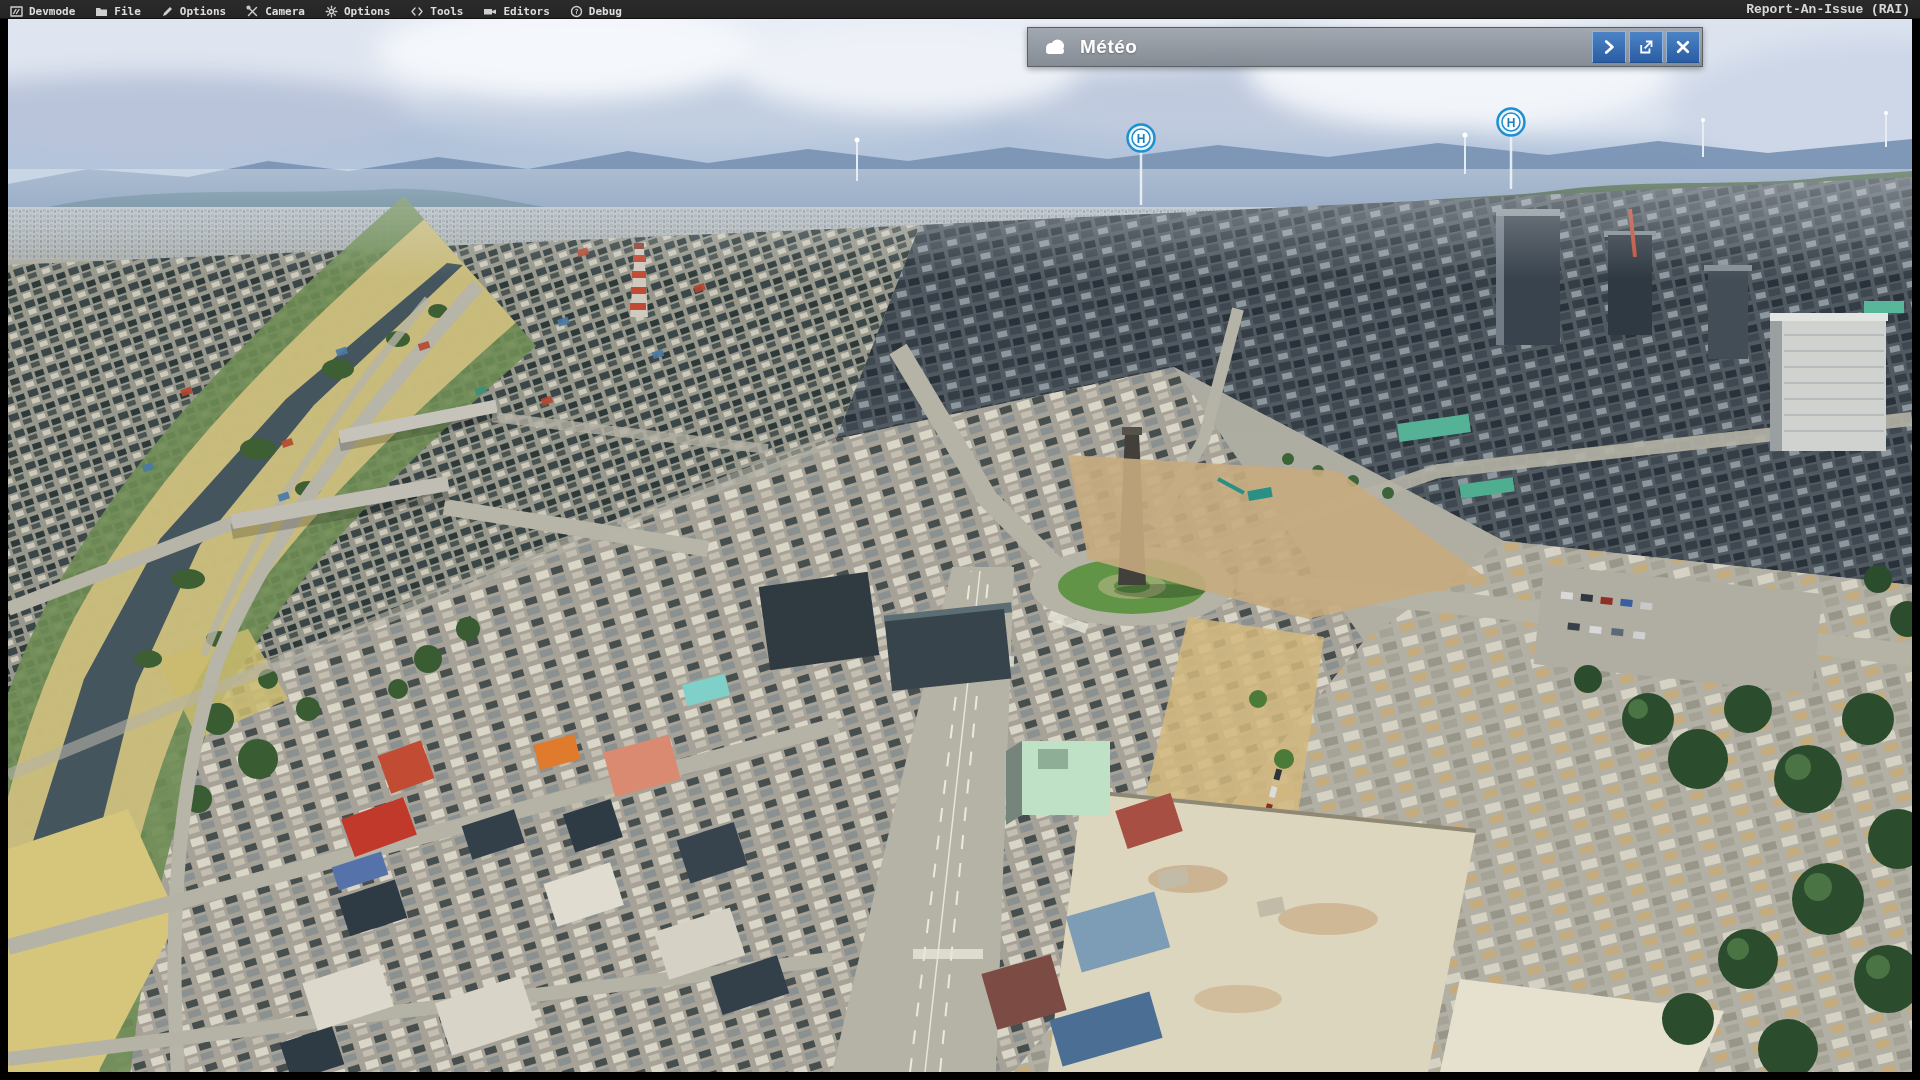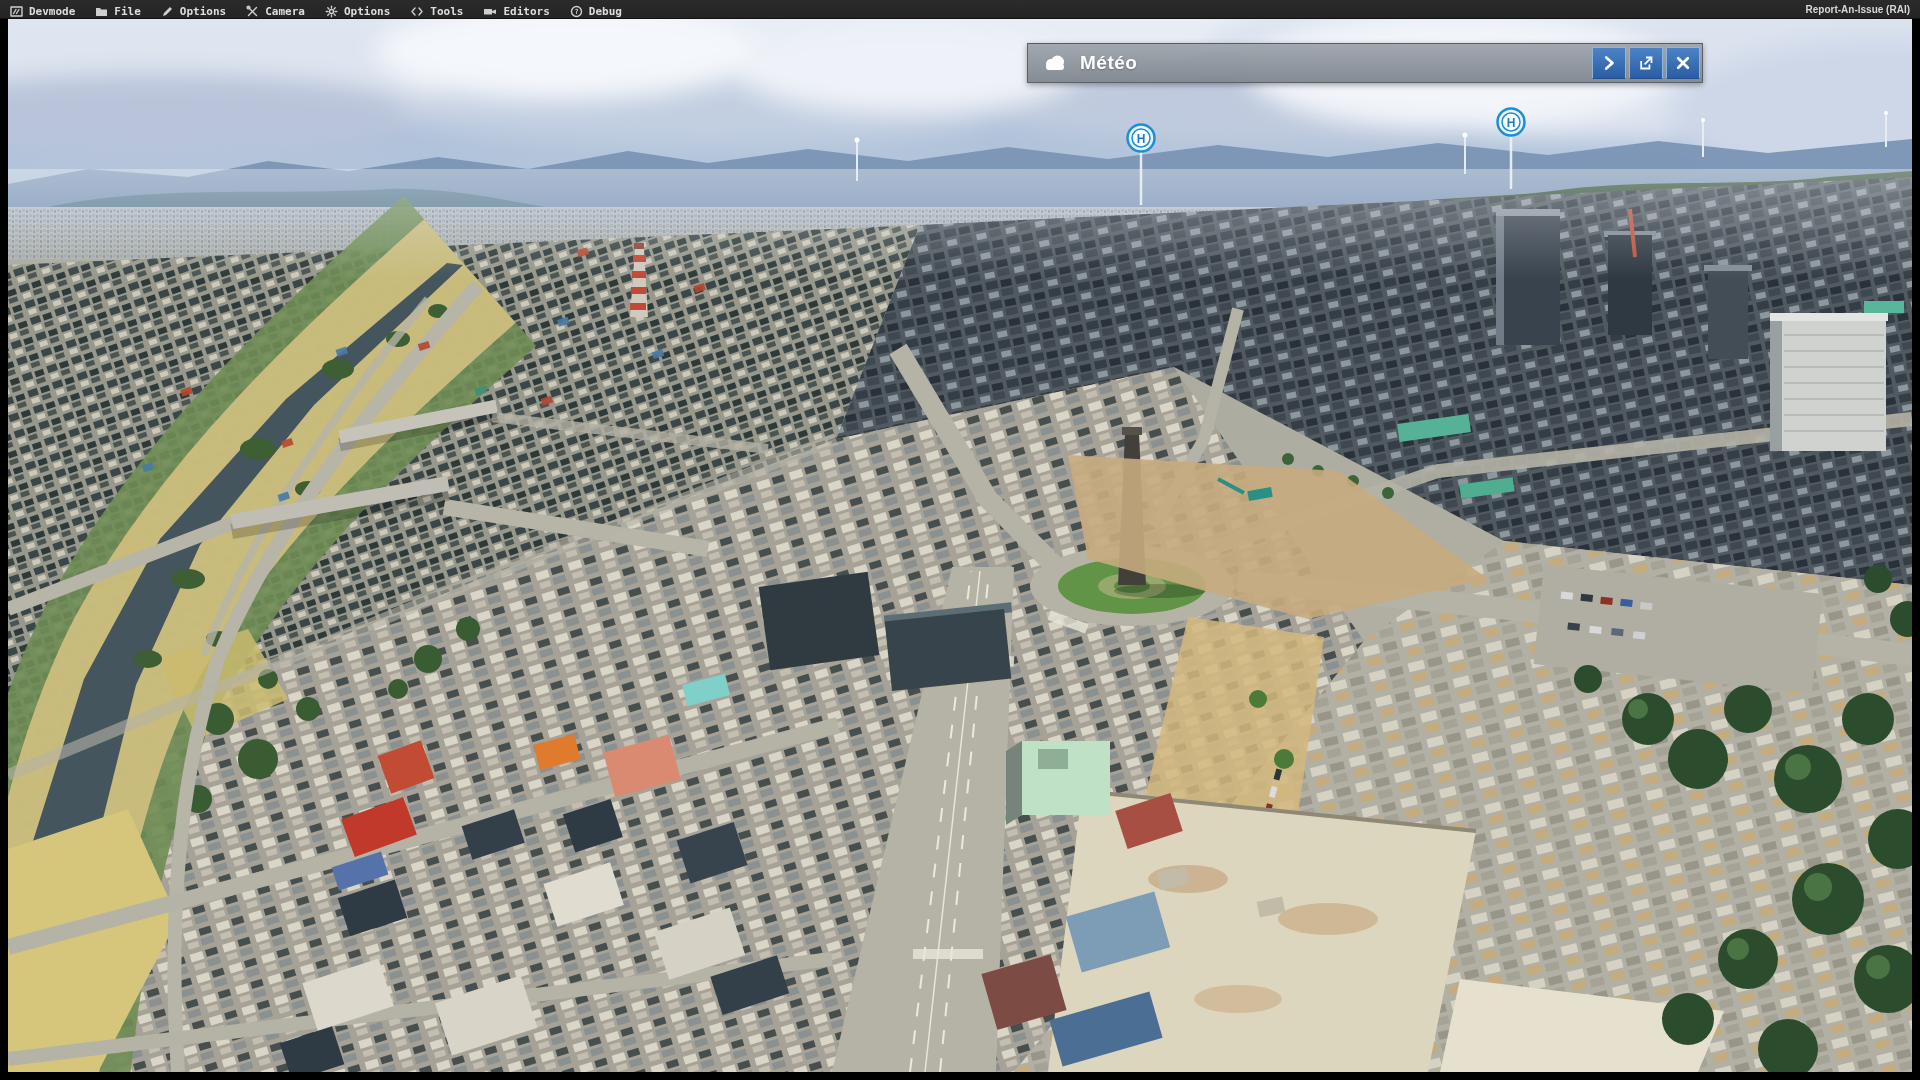--- a/index.html
+++ b/index.html
@@ -16,33 +16,33 @@
     display:flex;align-items:center;z-index:50;
   }
   .menu-item{
     display:flex;align-items:flex-end;gap:6px;padding:0 10px;height:100%;
     color:#dedede;font-family:"DejaVu Sans Mono",monospace;
     font-size:11px;font-weight:bold;cursor:default;white-space:nowrap;
   }
   .menu-item svg{display:block;}
   .menubar-right{
     margin-left:auto;padding:0 10px;color:#d8d8d8;
-    font-family:Liberation Sans, sans-serif;font-size:10px;font-weight:bold;
+    font-family:Liberation Mono, monospace;font-size:13px;font-weight:bold;
   }
   .mi{stroke:#cfcfcf;fill:none;stroke-width:1.4;stroke-linecap:round;stroke-linejoin:round;}
   .mif{fill:#cfcfcf;stroke:none;}
   
   .viewport{
     position:absolute;left:8px;top:19px;width:1904px;height:1053px;
     background:#8fa9cc;overflow:hidden;z-index:1;
   }
   .viewport svg{display:block;}
   
   .weather-window{
-    position:absolute;left:1027px;top:43px;width:674px;height:38px;
+    position:absolute;left:1027px;top:27px;width:674px;height:38px;
     display:flex;align-items:center;z-index:60;
     background:linear-gradient(180deg,rgba(158,164,172,.95),rgba(128,135,143,.95));
     border:1px solid rgba(80,86,94,.85);
     box-shadow:0 2px 6px rgba(0,0,0,.35);
   }
   .ww-cloud{margin-left:14px;display:flex;align-items:center;}
   .ww-title{
     margin-left:12px;color:#fff;font-size:19px;font-weight:bold;
     letter-spacing:.5px;text-shadow:0 1px 2px rgba(0,0,0,.25);
   }

